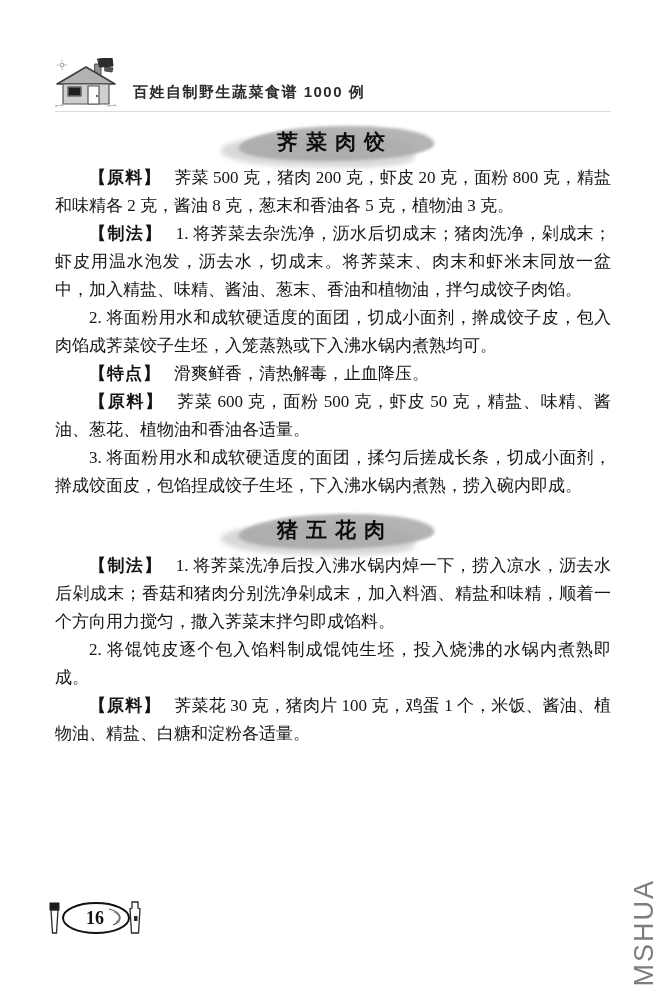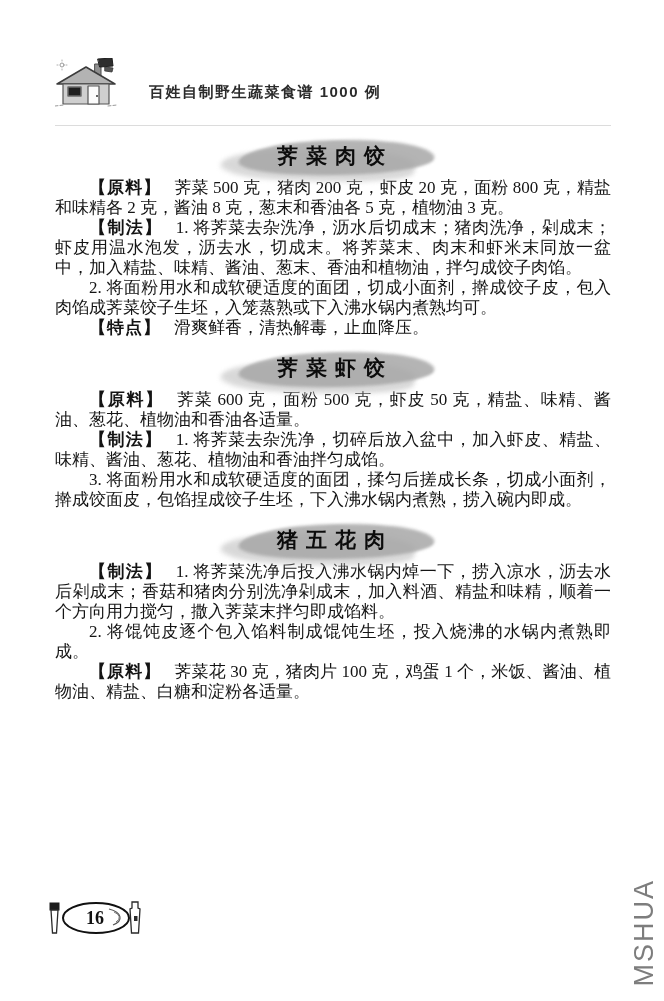--- a/index.html
+++ b/index.html
@@ -7,21 +7,21 @@
     width:664px; height:1001px;
     background:#ffffff;
     position:relative;
     overflow:hidden;
     font-family:"Liberation Serif","DejaVu Serif",serif;
     color:#141414;
   }
   .content { position:absolute; left:55px; top:58px; width:556px; }
 
   
-  .page-header { display:flex; align-items:flex-end; gap:32px; padding-bottom:17px; border-bottom:1px solid #dcdcdc; }
+  .page-header { display:flex; align-items:flex-end; gap:16px; padding-bottom:3px; border-bottom:1px solid #dcdcdc; }
   .house-svg { width:62px; height:50px; flex:0 0 auto; }
   .header-title {
     font-family:"Liberation Sans","DejaVu Sans",sans-serif;
     font-weight:700; font-size:15px; letter-spacing:1.5px;
     color:#2b2b2b; padding-bottom:6px;
   }
 
   
   .recipe-title-row { text-align:center; margin:11px 0 5px; height:36px; }
   .brush {
@@ -37,21 +37,21 @@
     filter:blur(1.6px); z-index:-1;
   }
   .brush::after {
     content:""; position:absolute; left:-26px; right:4px; top:13px; bottom:-7px;
     background:#bfbfbf; opacity:.6;
     border-radius:60% 40% 55% 45% / 70% 55% 45% 60%;
     transform:rotate(1.6deg) skewX(-10deg);
     filter:blur(2.4px); z-index:-2;
   }
 
-  p.body-line { margin:0; font-size:17px; line-height:20px; text-indent:2em; text-align:justify; }
+  p.body-line { margin:0; font-size:17px; line-height:28px; text-indent:2em; text-align:justify; }
   .label { font-weight:700; letter-spacing:1px; margin-right:13px; }
 
   
   .plate-wrap { position:absolute; left:46px; top:896px; }
 
   
   .watermark {
     position:absolute; right:4px; bottom:14px;
     writing-mode:vertical-rl; transform:rotate(180deg);
     font-family:"Liberation Sans","DejaVu Sans",sans-serif;
@@ -86,25 +86,21 @@
     <div class="recipe-title-row">
       <span class="brush">荠菜肉饺</span>
     </div>
     <p class="body-line"><span class="label">【原料】</span><span>荠菜 500 克，猪肉 200 克，虾皮 20 克，面粉 800 克，精盐和味精各 2 克，酱油 8 克，葱末和香油各 5 克，植物油 3 克。</span></p>
     <p class="body-line"><span class="label">【制法】</span><span>1. 将荠菜去杂洗净，沥水后切成末；猪肉洗净，剁成末；虾皮用温水泡发，沥去水，切成末。将荠菜末、肉末和虾米末同放一盆中，加入精盐、味精、酱油、葱末、香油和植物油，拌匀成饺子肉馅。</span></p>
     <p class="body-line"><span>2. 将面粉用水和成软硬适度的面团，切成小面剂，擀成饺子皮，包入肉馅成荠菜饺子生坯，入笼蒸熟或下入沸水锅内煮熟均可。</span></p>
     <p class="body-line"><span class="label">【特点】</span><span>滑爽鲜香，清热解毒，止血降压。</span></p>
   </section>
 
   <section>
-    <div class="recipe-title-row">
-      <span class="brush">荠菜虾饺</span>
-    </div>
     <p class="body-line"><span class="label">【原料】</span><span>荠菜 600 克，面粉 500 克，虾皮 50 克，精盐、味精、酱油、葱花、植物油和香油各适量。</span></p>
-    <p class="body-line"><span class="label">【制法】</span><span>1. 将荠菜去杂洗净，切碎后放入盆中，加入虾皮、精盐、味精、酱油、葱花、植物油和香油拌匀成馅。</span></p>
     <p class="body-line"><span>3. 将面粉用水和成软硬适度的面团，揉匀后搓成长条，切成小面剂，擀成饺面皮，包馅捏成饺子生坯，下入沸水锅内煮熟，捞入碗内即成。</span></p>
   </section>
 
   <section>
     <div class="recipe-title-row">
       <span class="brush">猪五花肉</span>
     </div>
     <p class="body-line"><span class="label">【制法】</span><span>1. 将荠菜洗净后投入沸水锅内焯一下，捞入凉水，沥去水后剁成末；香菇和猪肉分别洗净剁成末，加入料酒、精盐和味精，顺着一个方向用力搅匀，撒入荠菜末拌匀即成馅料。</span></p>
     <p class="body-line"><span>2. 将馄饨皮逐个包入馅料制成馄饨生坯，投入烧沸的水锅内煮熟即成。</span></p>
   </section>

